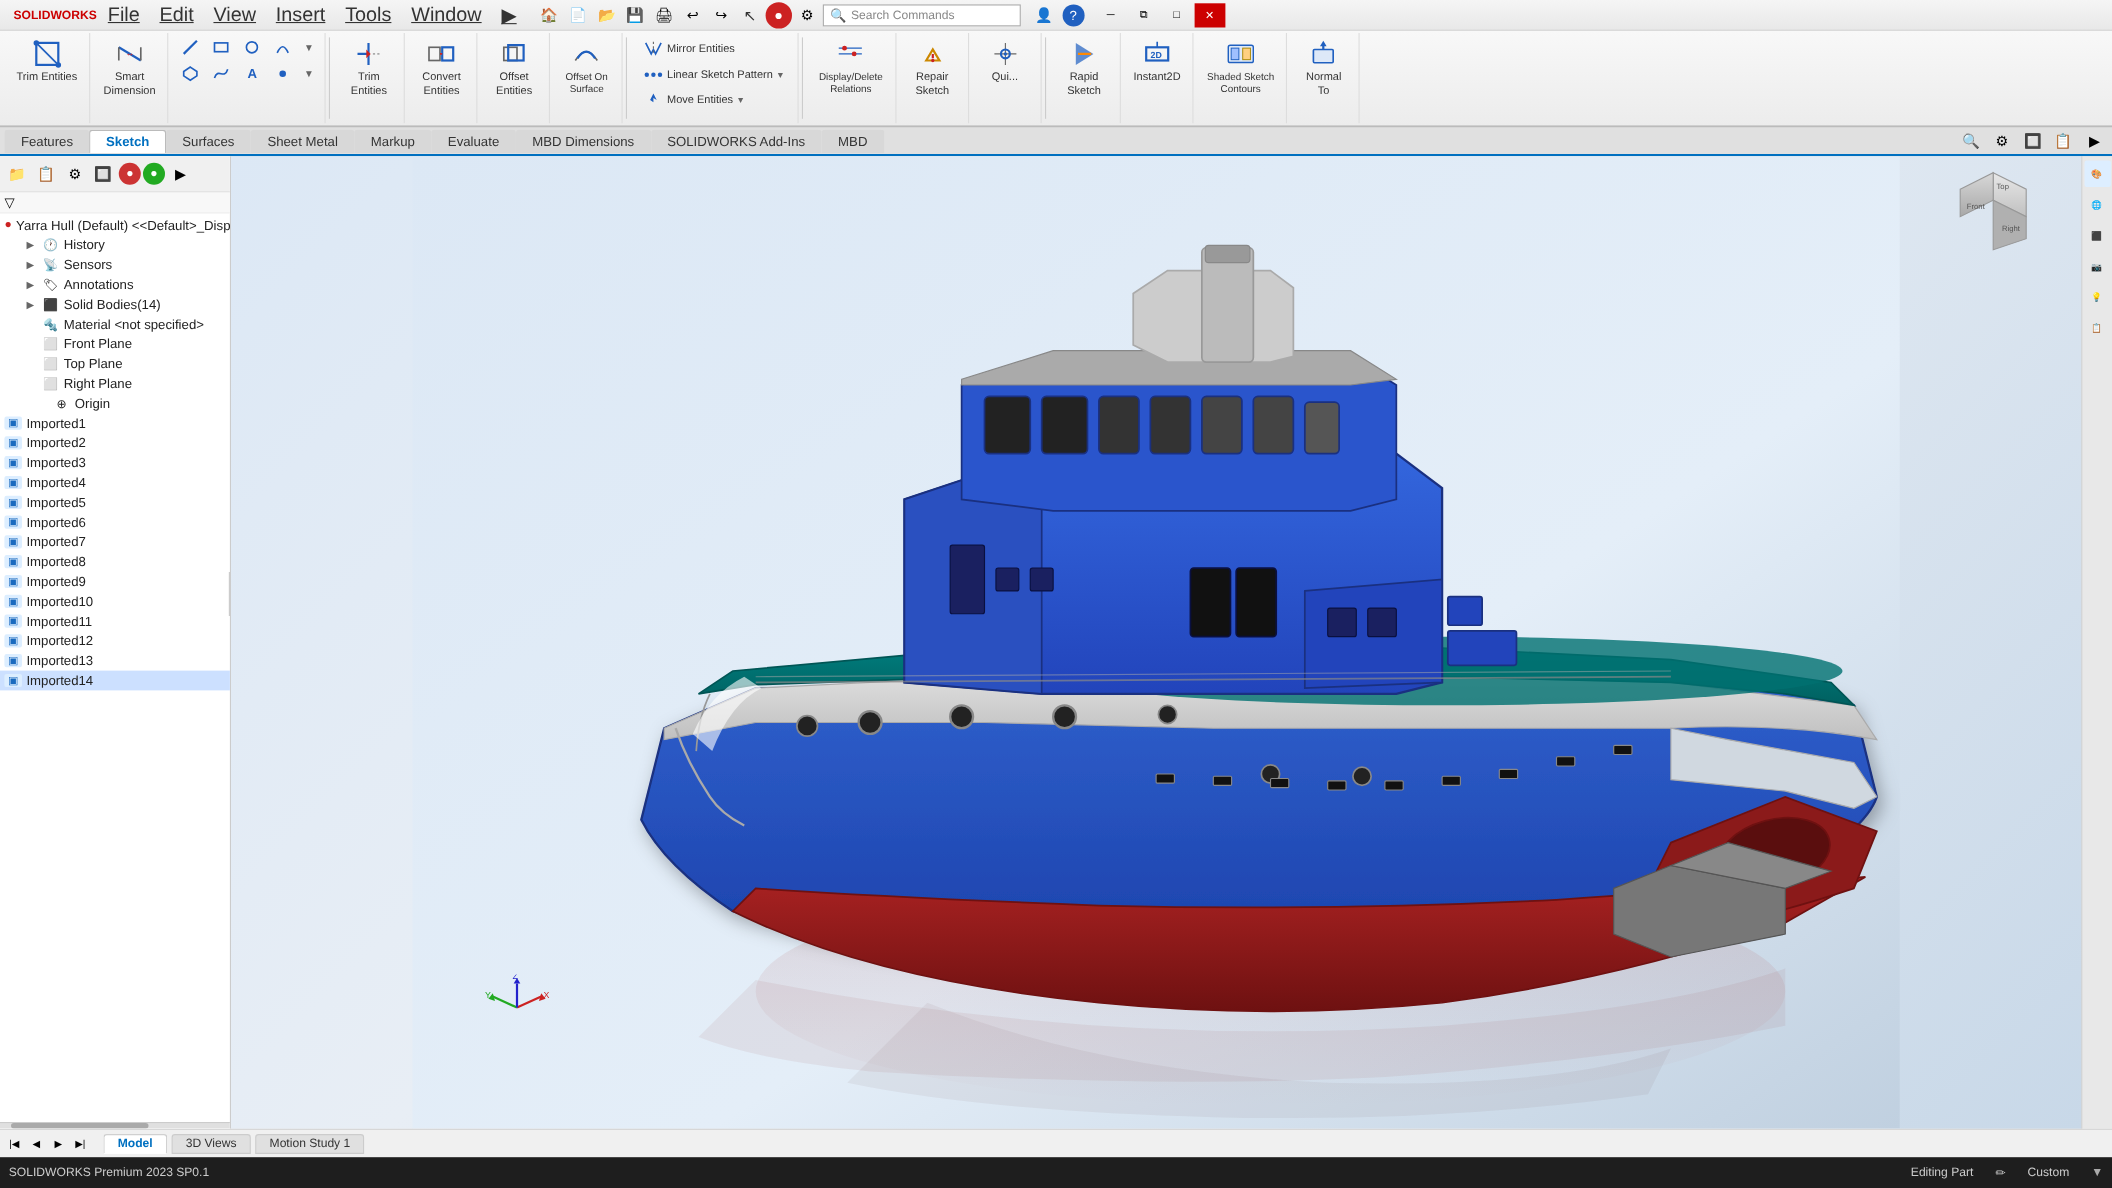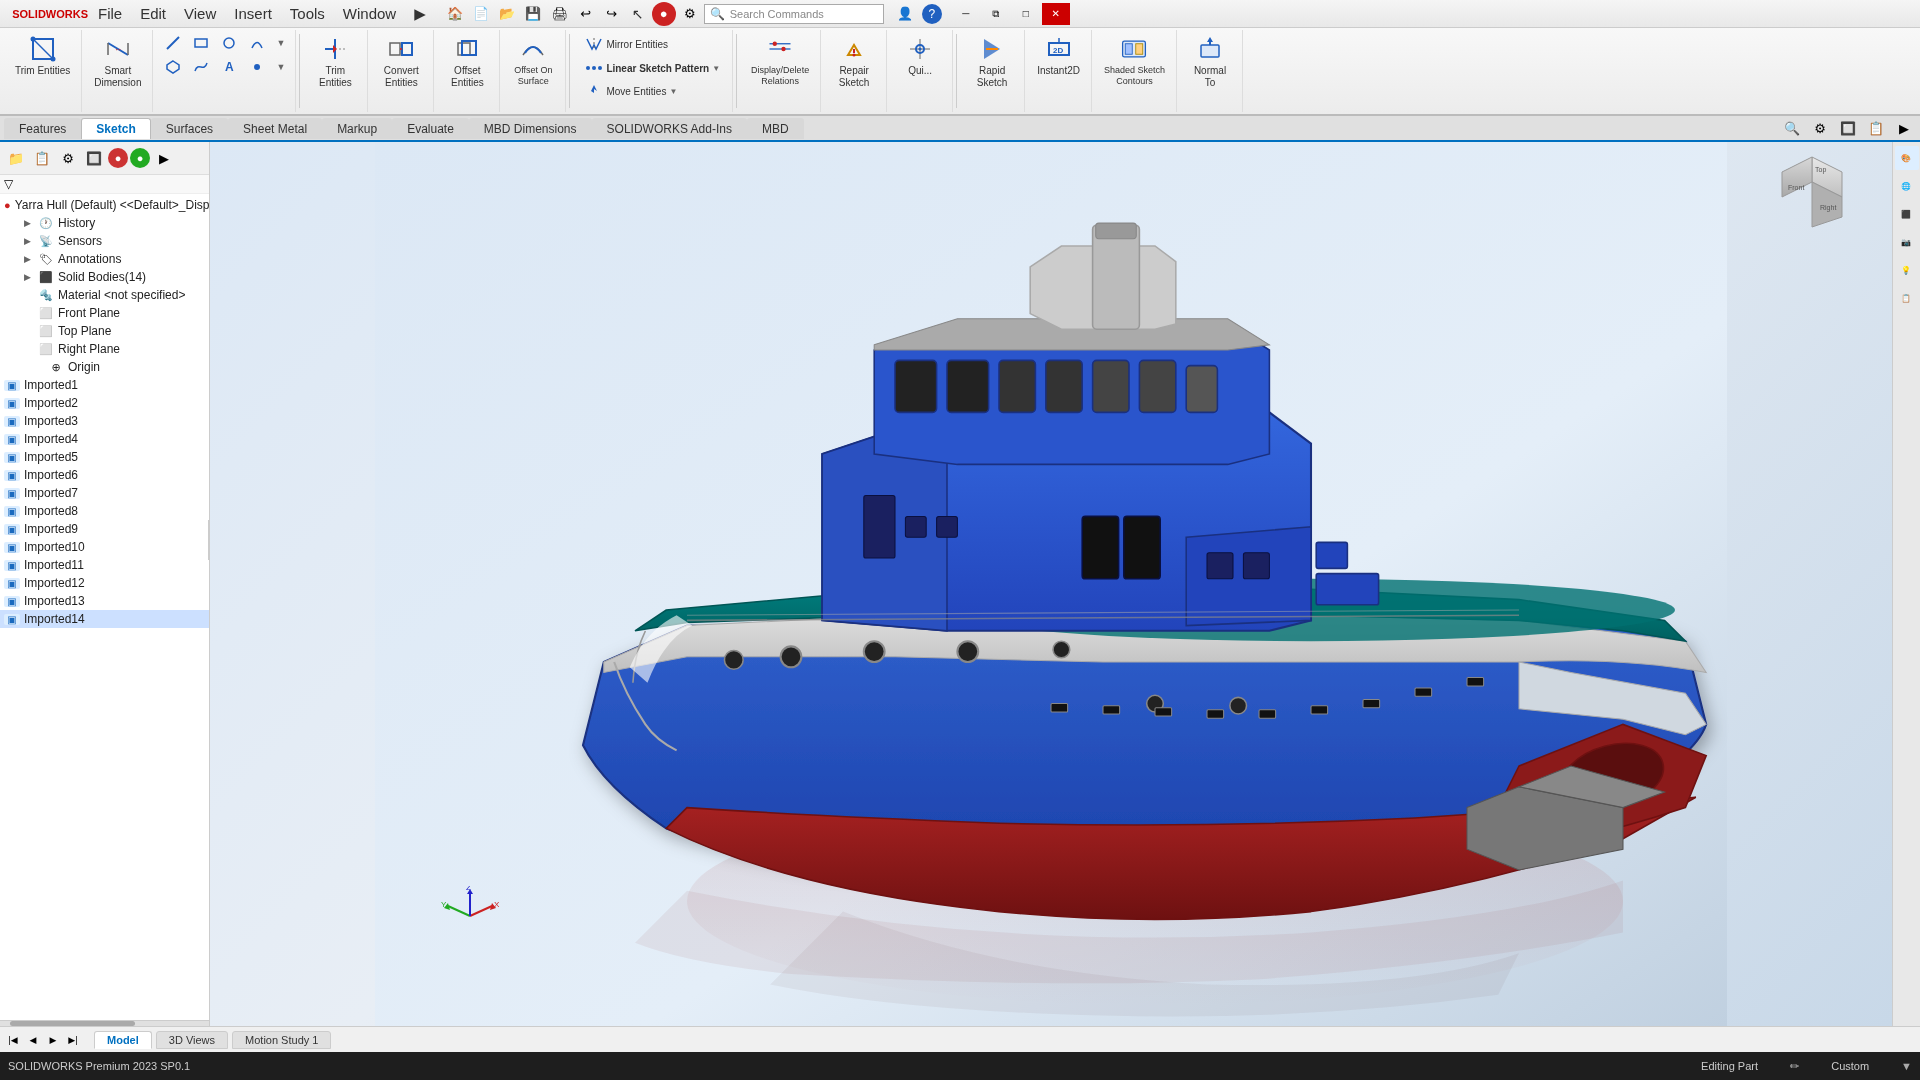--- a/index.html
+++ b/index.html
@@ -6,21 +6,21 @@
     body { width: 1920px; height: 1080px; overflow: hidden; font-family: 'Segoe UI', Arial, sans-serif; font-size: 12px; background: #f0f0f0; }
 
     
     #menu-bar {
       display: flex; align-items: center; height: 28px;
       background: linear-gradient(to bottom, #f5f5f5, #e8e8e8);
       border-bottom: 1px solid #ccc; padding: 0 8px; gap: 2px;
     }
     #menu-bar .logo { width: 80px; display: flex; align-items: center; gap: 4px; }
     .logo-icon { width: 28px; height: 22px; }
-    .menu-item { padding: 2px 8px; cursor: pointer; font-size: 15px; color: #333; }
+    .menu-item { padding: 2px 8px; cursor: pointer; font-size: 18px; color: #333; text-decoration: underline; }
     .title-area { flex: 1; text-align: center; font-size: 13px; color: #333; font-weight: 500; }
     .window-controls { display: flex; gap: 2px; }
     .win-btn { width: 28px; height: 22px; display: flex; align-items: center; justify-content: center; cursor: pointer; font-size: 10px; }
     .search-bar { display: flex; align-items: center; background: white; border: 1px solid #aaa; padding: 1px 6px; gap: 4px; width: 180px; height: 20px; }
 
     
     #toolbar {
       display: flex; align-items: stretch; height: 88px;
       background: linear-gradient(to bottom, #f8f8f8, #ececec);
       border-bottom: 2px solid #bbb; padding: 2px 4px; gap: 1px;
@@ -130,21 +130,21 @@
     .bottom-nav { display: flex; gap: 2px; margin-right: 8px; }
     .bnav-btn { width: 18px; height: 18px; display: flex; align-items: center; justify-content: center; cursor: pointer; font-size: 9px; }
 
     
     #status-bar {
       display: flex; align-items: center; height: 28px;
       background: #1e1e1e; color: #ccc; font-size: 11px; padding: 0 8px;
       justify-content: space-between;
     }
     .status-left { display: flex; gap: 8px; align-items: center; }
-    .status-right { display: flex; gap: 32px; align-items: center; }
+    .status-right { display: flex; gap: 20px; align-items: center; }
 
     
     .boat-svg { width: 100%; height: 100%; }
 
     
     .tb-divider { width: 1px; background: #ccc; align-self: stretch; margin: 4px 2px; }
   </style>
 </head>
 <body>
 
@@ -352,21 +352,21 @@
     <div style="display:flex;flex-direction:column;gap:1px;">
       <div class="tb-small" style="padding:3px 6px;">
         <div class="icon-s">
           <svg width="18" height="14">
               <path d="M2 2 L7 12 L9 8 L11 12 L16 2" fill="none" stroke="#2060c0" stroke-width="1.5"></path>
               <line x1="9" y1="1" x2="9" y2="13" stroke="#666" stroke-width="1" stroke-dasharray="2,2"></line>
             </svg>
         </div>
         <div class="label-s">Mirror Entities</div>
       </div>
-      <div class="tb-small" style="padding:2px 6px;font-weight:bold;">
+      <div class="tb-small" style="padding:2px 6px;">
         <div class="icon-s">
           <svg width="18" height="14">
               <circle cx="3" cy="7" r="2" fill="#2060c0"></circle>
               <circle cx="9" cy="7" r="2" fill="#2060c0"></circle>
               <circle cx="15" cy="7" r="2" fill="#2060c0"></circle>
             </svg>
         </div>
         <div class="label-s">Linear Sketch Pattern</div>
         <span style="font-size:8px;color:#666;">▼</span>
       </div>

